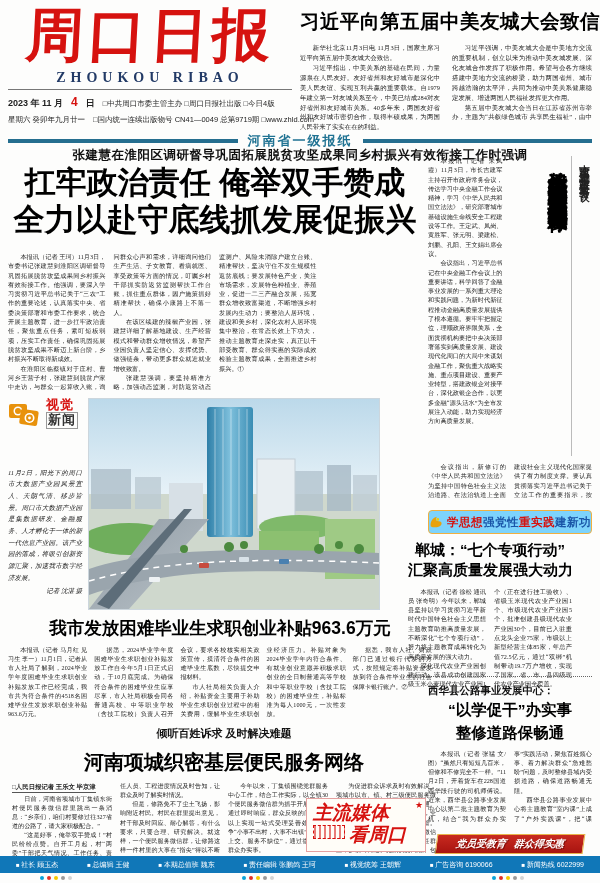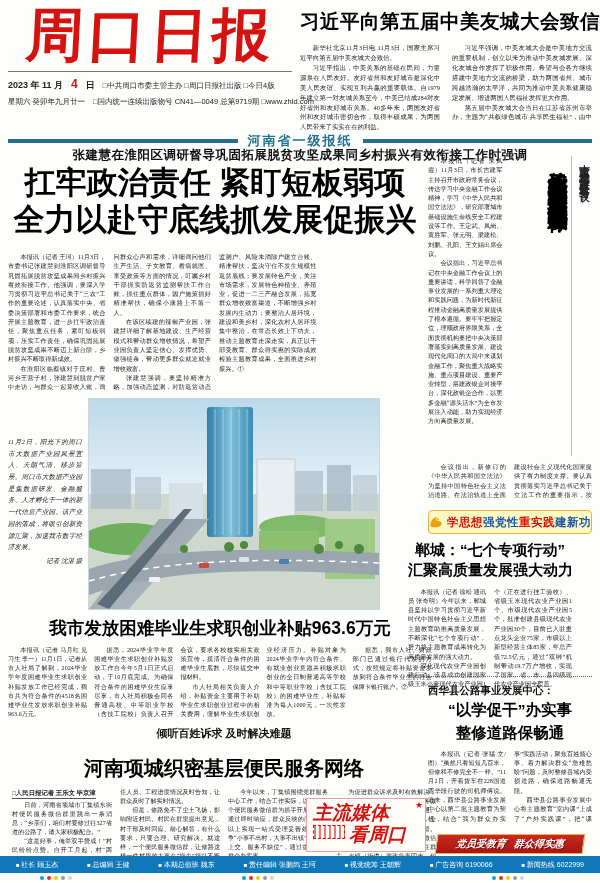--- a/index.html
+++ b/index.html
@@ -54,21 +54,21 @@
     width:64px;height:300px;writing-mode:vertical-rl;font-weight:900;font-size:20px;
     line-height:21px;color:#000;letter-spacing:1px;
   }
   .gov-side{
     width:17px;height:300px;writing-mode:vertical-rl;font-size:10.5px;font-weight:bold;
     color:#222;letter-spacing:2px;border-left:1px solid #bbb;padding-left:3px;
   }
   .gov-cont{margin-top:4px;height:44px;column-count:2;column-gap:8px;column-fill:auto;font-size:6.2px;line-height:1.5;}
   
   .study-banner{
-    left:428px;top:510px;width:164px;height:24px;background:#fef9c3;border:1px solid #f0b040;border-radius:4px;
+    left:428px;top:510px;width:164px;height:24px;background:#7dd3fc;border:1px solid #f0b040;border-radius:4px;
     display:flex;align-items:center;justify-content:center;gap:4px;box-sizing:border-box;
   }
   .study-words{font-size:11.5px;font-weight:900;letter-spacing:0.5px;white-space:nowrap;}
   .study-words span:nth-child(odd){color:#d6120f;}
   .study-words span:nth-child(even){color:#1a56a8;}
   
   .dancheng{left:408px;top:540px;width:164px;}
   .dc-headline{font-size:15px;font-weight:900;text-align:center;line-height:1.35;color:#000;white-space:nowrap;}
   .dc-body{margin-top:6px;height:106px;column-count:2;column-gap:8px;column-fill:auto;font-size:6.2px;line-height:1.5;}
   .dotted-div{left:428px;top:676px;width:164px;border-top:1px dotted #666;}
@@ -95,21 +95,21 @@
   }
   .vn-credit{margin-top:4px;text-align:right;font-family:"Liberation Serif",serif;font-style:italic;font-size:6.5px;color:#222;}
   .photo{left:88px;top:398px;width:292px;height:212px;overflow:hidden;border:1px solid #ccd6dd;box-sizing:border-box;}
   
   .subsidy{left:8px;top:616px;width:424px;}
   .sub-headline{font-size:17.5px;font-weight:900;text-align:center;color:#000;white-space:nowrap;}
   .sub-body{margin-top:6px;height:82px;column-count:5;column-gap:7px;column-fill:auto;font-size:6.1px;line-height:1.5;}
   
   .xiangcheng{left:12px;top:726px;width:424px;}
   .xc-kicker{text-align:center;font-size:11px;font-weight:600;color:#111;}
-  .xc-headline{text-align:center;font-size:20px;font-weight:900;color:#000;margin-top:14px;white-space:nowrap;}
+  .xc-headline{text-align:center;font-size:20px;font-weight:900;color:#000;margin-top:8px;white-space:nowrap;}
   .xc-body{margin-top:6px;height:88px;column-count:4;column-gap:8px;column-fill:auto;font-size:6.1px;line-height:1.5;position:relative;}
   .xc-byline{font-weight:bold;text-indent:0;border-bottom:1px solid #555;display:inline-block;margin-bottom:2px;font-size:6.4px;}
   .promo-box{
     left:306px;top:798px;width:120px;height:54px;background:#fffdf8;border:1px solid #e5a0a0;
     box-sizing:border-box;padding:4px 6px;overflow:hidden;
   }
   .promo-l1{color:#d6120f;font-weight:900;font-size:19px;font-style:italic;line-height:1.05;white-space:nowrap;}
   .promo-row{display:flex;gap:4px;margin-top:2px;}
   .promo-dash{
     width:30px;height:12px;border:1px dashed #d6120f;
@@ -125,20 +125,21 @@
   .footer-bar span::before{content:"■ ";font-size:6px;}
   .dots{display:flex;gap:3px;}
   .dots i{width:4px;height:4px;border-radius:50%;display:block;}
   .d1{background:#0aa3d8;}.d2{background:#e53026;}.d3{background:#f6c900;}.d4{background:#9a9a9a;}.d5{background:#d4d4d4;}
 </style>
 </head>
 <body>
 
 <div class="abs masthead-left">
   <div class="paper-title">周口日报</div>
+  <div class="paper-pinyin">ZHOUKOU RIBAO</div>
   <div class="mast-rule"></div>
   <div class="date-row">
     <span class="date-main">2023 年 11 月</span>
     <span class="date-red">4</span>
     <span class="date-main">日</span>
     <span>□中共周口市委主管主办  □周口日报社出版  □今日4版</span>
   </div>
   <div class="date-row">
     <span>星期六  癸卯年九月廿一</span>
     <span>□国内统一连续出版物号 CN41—0049 总第9719期  □www.zhld.com</span>
@@ -156,21 +157,21 @@
 </div>
 
 <div class="abs grade-bar">
   <div class="bar"></div>
   <div class="grade-text">河南省一级报纸</div>
   <div class="bar"></div>
 </div>
 
 <div class="abs kicker-line">张建慧在淮阳区调研督导巩固拓展脱贫攻坚成果同乡村振兴有效衔接工作时强调</div>
 <div class="abs lead-headline">
-  <div class="l1">扛牢政治责任  紧盯短板弱项</div>
+  <div class="l1">扛牢政治责任  俺举双手赞成</div>
   <div class="l2">全力以赴守底线抓发展促振兴</div>
 </div>
 <div class="abs lead-body body-cols">
     <p>本报讯（记者 王珂）11月3日，市委书记张建慧到淮阳区调研督导巩固拓展脱贫攻坚成果同乡村振兴有效衔接工作。他强调，要深入学习贯彻习近平总书记关于“三农”工作的重要论述，认真落实中央、省委决策部署和市委工作要求，统合开展主题教育，进一步扛牢政治责任，聚焦重点任务，紧盯短板弱项，压实工作责任，确保巩固拓展脱贫攻坚成果不断迈上新台阶，乡村振兴不断取得新成效。</p>
     <p>在淮阳区临蔡镇对于庄村、曹河乡王营子村，张建慧到脱贫户家中走访，与群众一起算收入账，询问群众心声和需求，详细询问他们生产生活、子女教育、看病就医、享受政策等方面的情况，叮嘱乡村干部抓实防返贫监测帮扶工作台账，抓住重点群体，因户施策抓好精准帮扶，确保小康路上不落一人。</p>
     <p>在该区续建的辣椒产业园，张建慧详细了解基地建设、生产经营模式和带动群众增收情况，希望产业园负责人坚定信心、发挥优势、做强链条，带动更多群众就近就业增收致富。</p>
     <p>张建慧强调，要坚持精准方略，加强动态监测，对防返贫动态监测户、风险未消除户建立台账、精准帮扶，坚决守住不发生规模性返贫底线；要发展特色产业，关注市场需求，发展特色种植业、养殖业，促进一二三产融合发展，拓宽群众增收致富渠道，不断增强乡村发展内生动力；要整治人居环境，建设和美乡村，深化农村人居环境集中整治，在常态长效上下功夫，推动主题教育走深走实，真正以干部受教育、群众得实惠的实际成效检验主题教育成果，全面推进乡村振兴。①</p>
   </div>
 
 <div class="abs gov-article">
@@ -214,20 +215,35 @@
       <p>本报讯（记者 张猛 文/图）“虽然只有短短几百米，但修和不修完全不一样。”11月2日，开着货车在228国道西华段行驶的司机师傅说。近来，西华县公路事业发展中心以第二批主题教育为契机，结合“我为群众办实事”实践活动，聚焦百姓烦心事、着力解决群众“急难愁盼”问题，及时整修县域内受损道路，确保道路畅通无阻。</p>
       <p>西华县公路事业发展中心将主题教育“室内课”上成了“户外实践课”，把“课桌”搬到了道路养护现场。“党的创新理论只有转化为指导实践、推动工作的思想武器才具有意义。我们把集中学习从室内搬到了户外，形式更新颖、内容丰富，让理论学习更接‘地气’、有‘活力’，同时结合工作实际，在学中干、在干中学，切实把理论成果转化成为民实效。”中心党委书记、主任马克强说。（下转第二版）</p>
     </div>
   <div class="red-ribbon">
     <span>党员受教育</span>
     <span>群众得实惠</span>
   </div>
 </div>
 
 <div class="abs visual-left">
+  <div class="vn-logo">
+    <svg width="34" height="30" viewBox="0 0 34 30">
+      <rect x="1" y="6" width="18" height="14" rx="2" fill="#e8920c"></rect>
+      <circle cx="10" cy="13" r="4.5" fill="#fff"></circle>
+      <circle cx="10" cy="13" r="3" fill="#e8920c"></circle>
+      <rect x="12" y="12" width="18" height="15" rx="2" fill="#e8920c" transform="rotate(8 21 19)"></rect>
+      <circle cx="21.5" cy="20" r="5" fill="#fff"></circle>
+      <circle cx="21.5" cy="20" r="3.4" fill="#e8920c"></circle>
+      <circle cx="21.5" cy="20" r="1.4" fill="#fff"></circle>
+    </svg>
+    <div class="vn-label">
+      <div class="v1">视觉</div>
+      <div class="v2">新闻</div>
+    </div>
+  </div>
   <div class="vn-caption">11月2日，阳光下的周口市大数据产业园风景宜人、天朗气清、移步皆景。周口市大数据产业园是集数据研发、金融服务、人才孵化于一体的新一代信息产业园。该产业园的落成，将吸引创新资源汇聚，加速我市数字经济发展。</div>
   <div class="vn-credit">记者 沈湛 摄</div>
 </div>
 
 <div class="abs photo">
   <svg width="290" height="210" viewBox="0 0 290 210">
     <defs>
       <linearGradient id="sky" x1="0" y1="0" x2="0" y2="1">
         <stop offset="0" stop-color="#bcd9ea"></stop>
           <stop offset="1" stop-color="#eef6fa"></stop>

